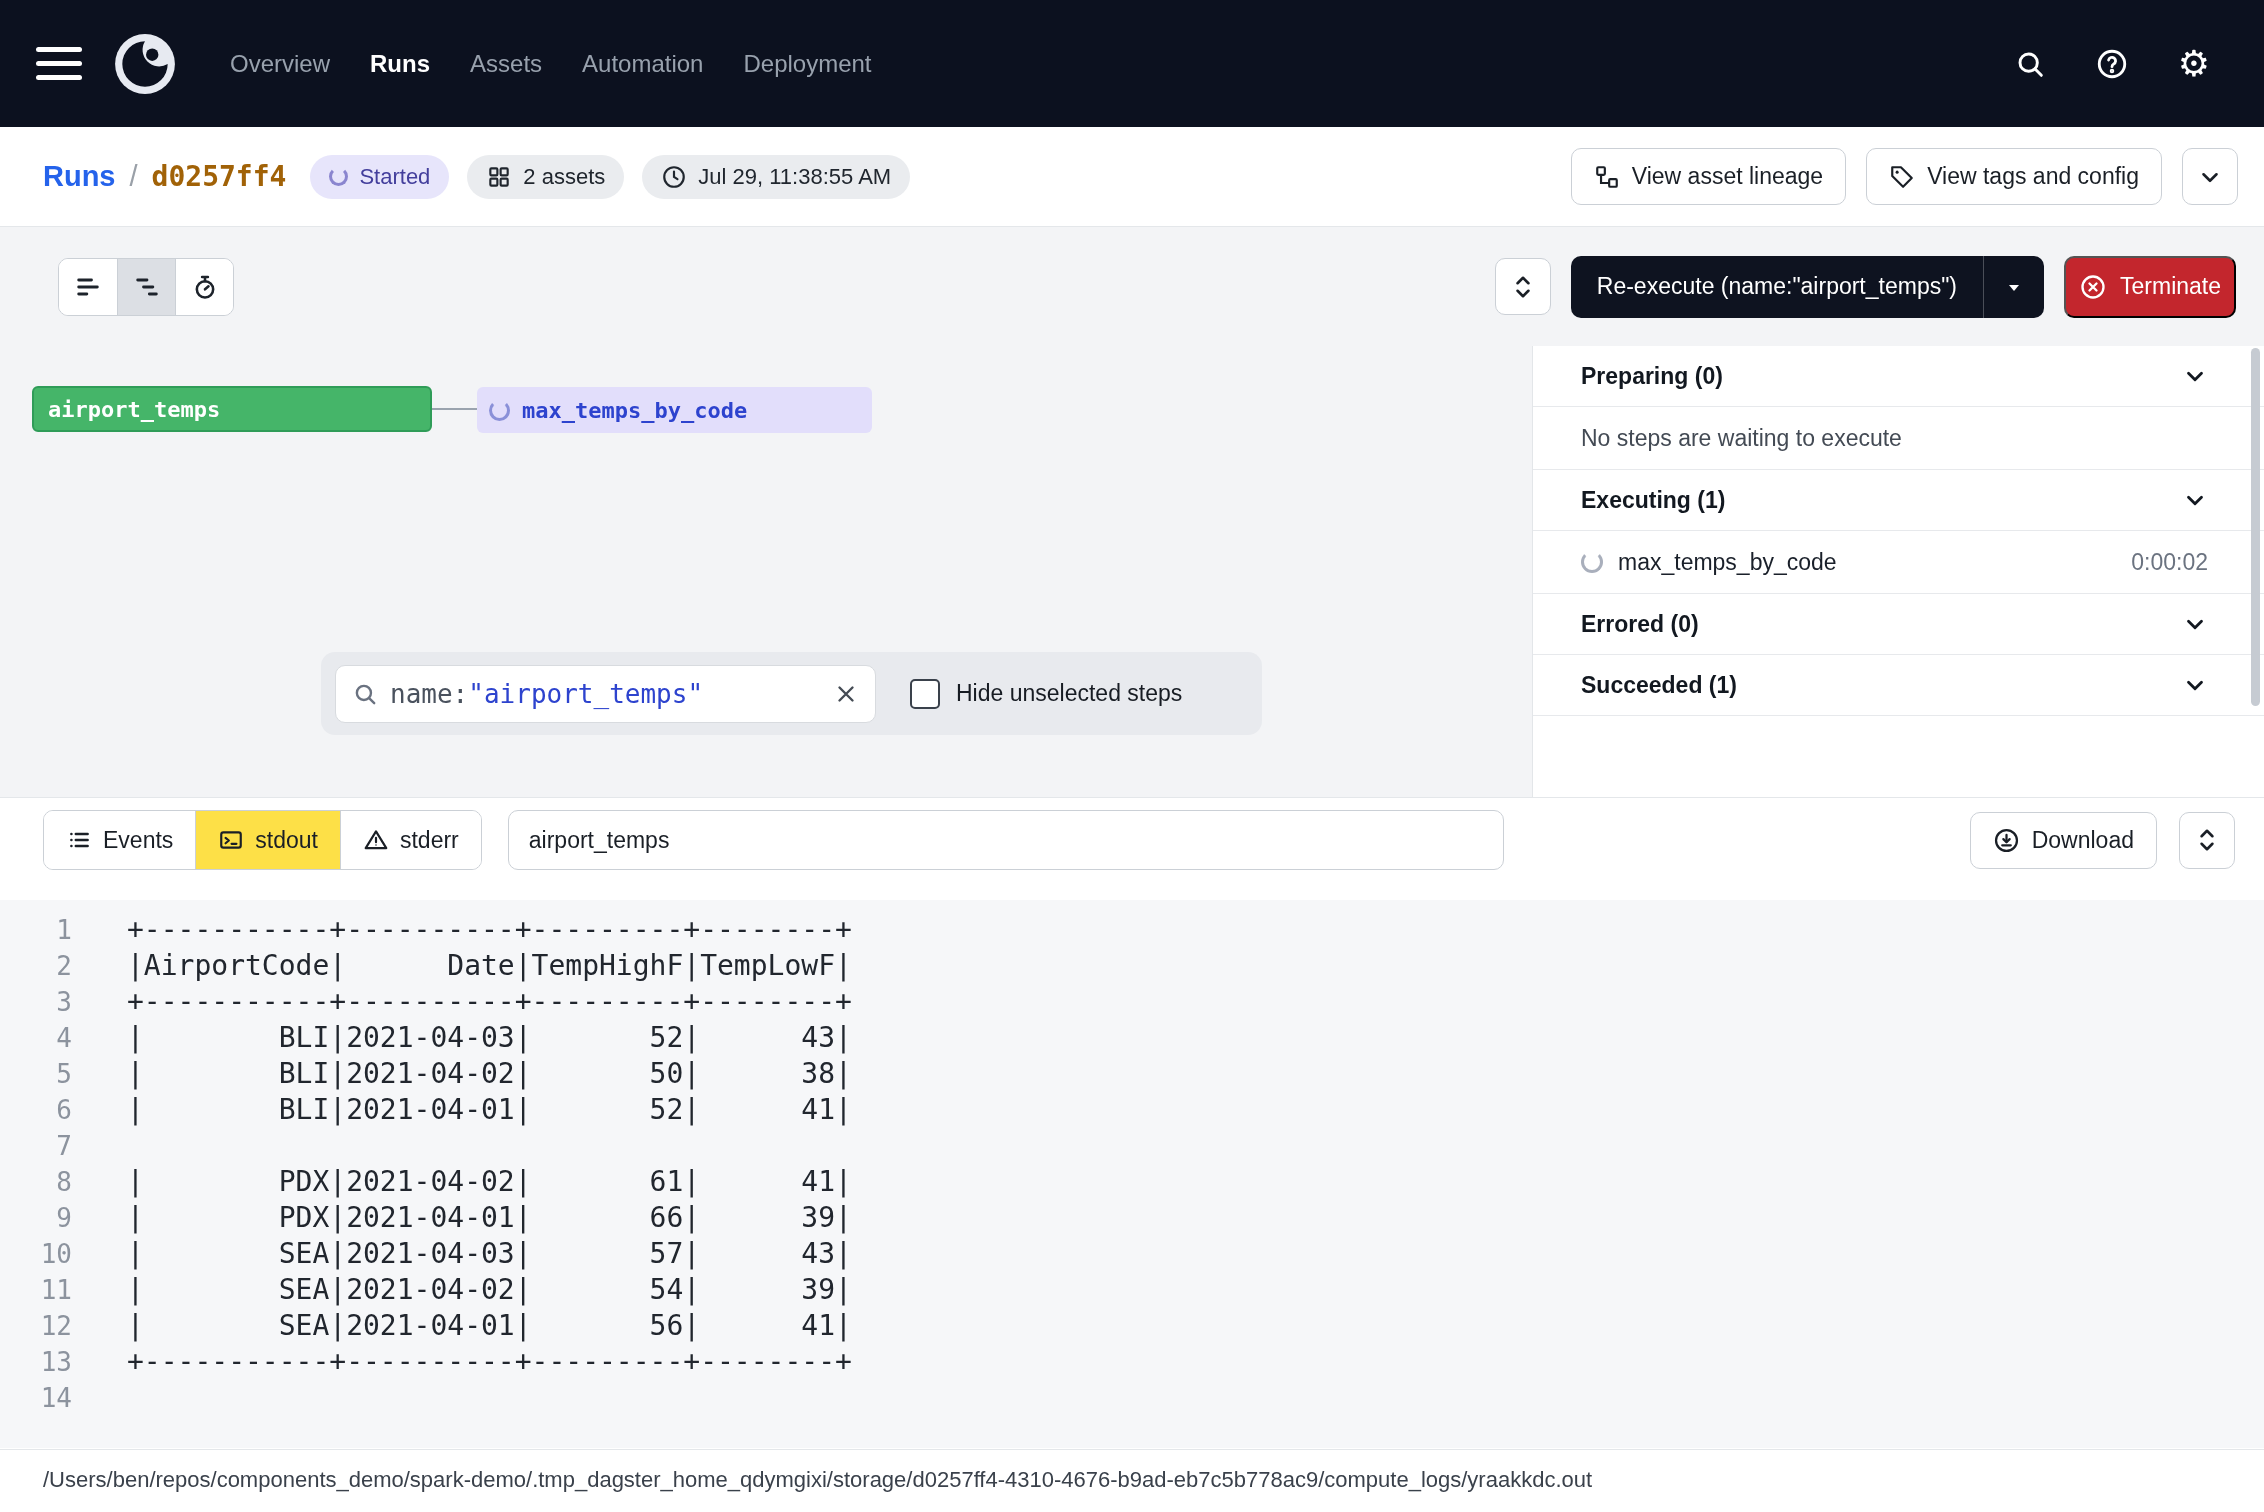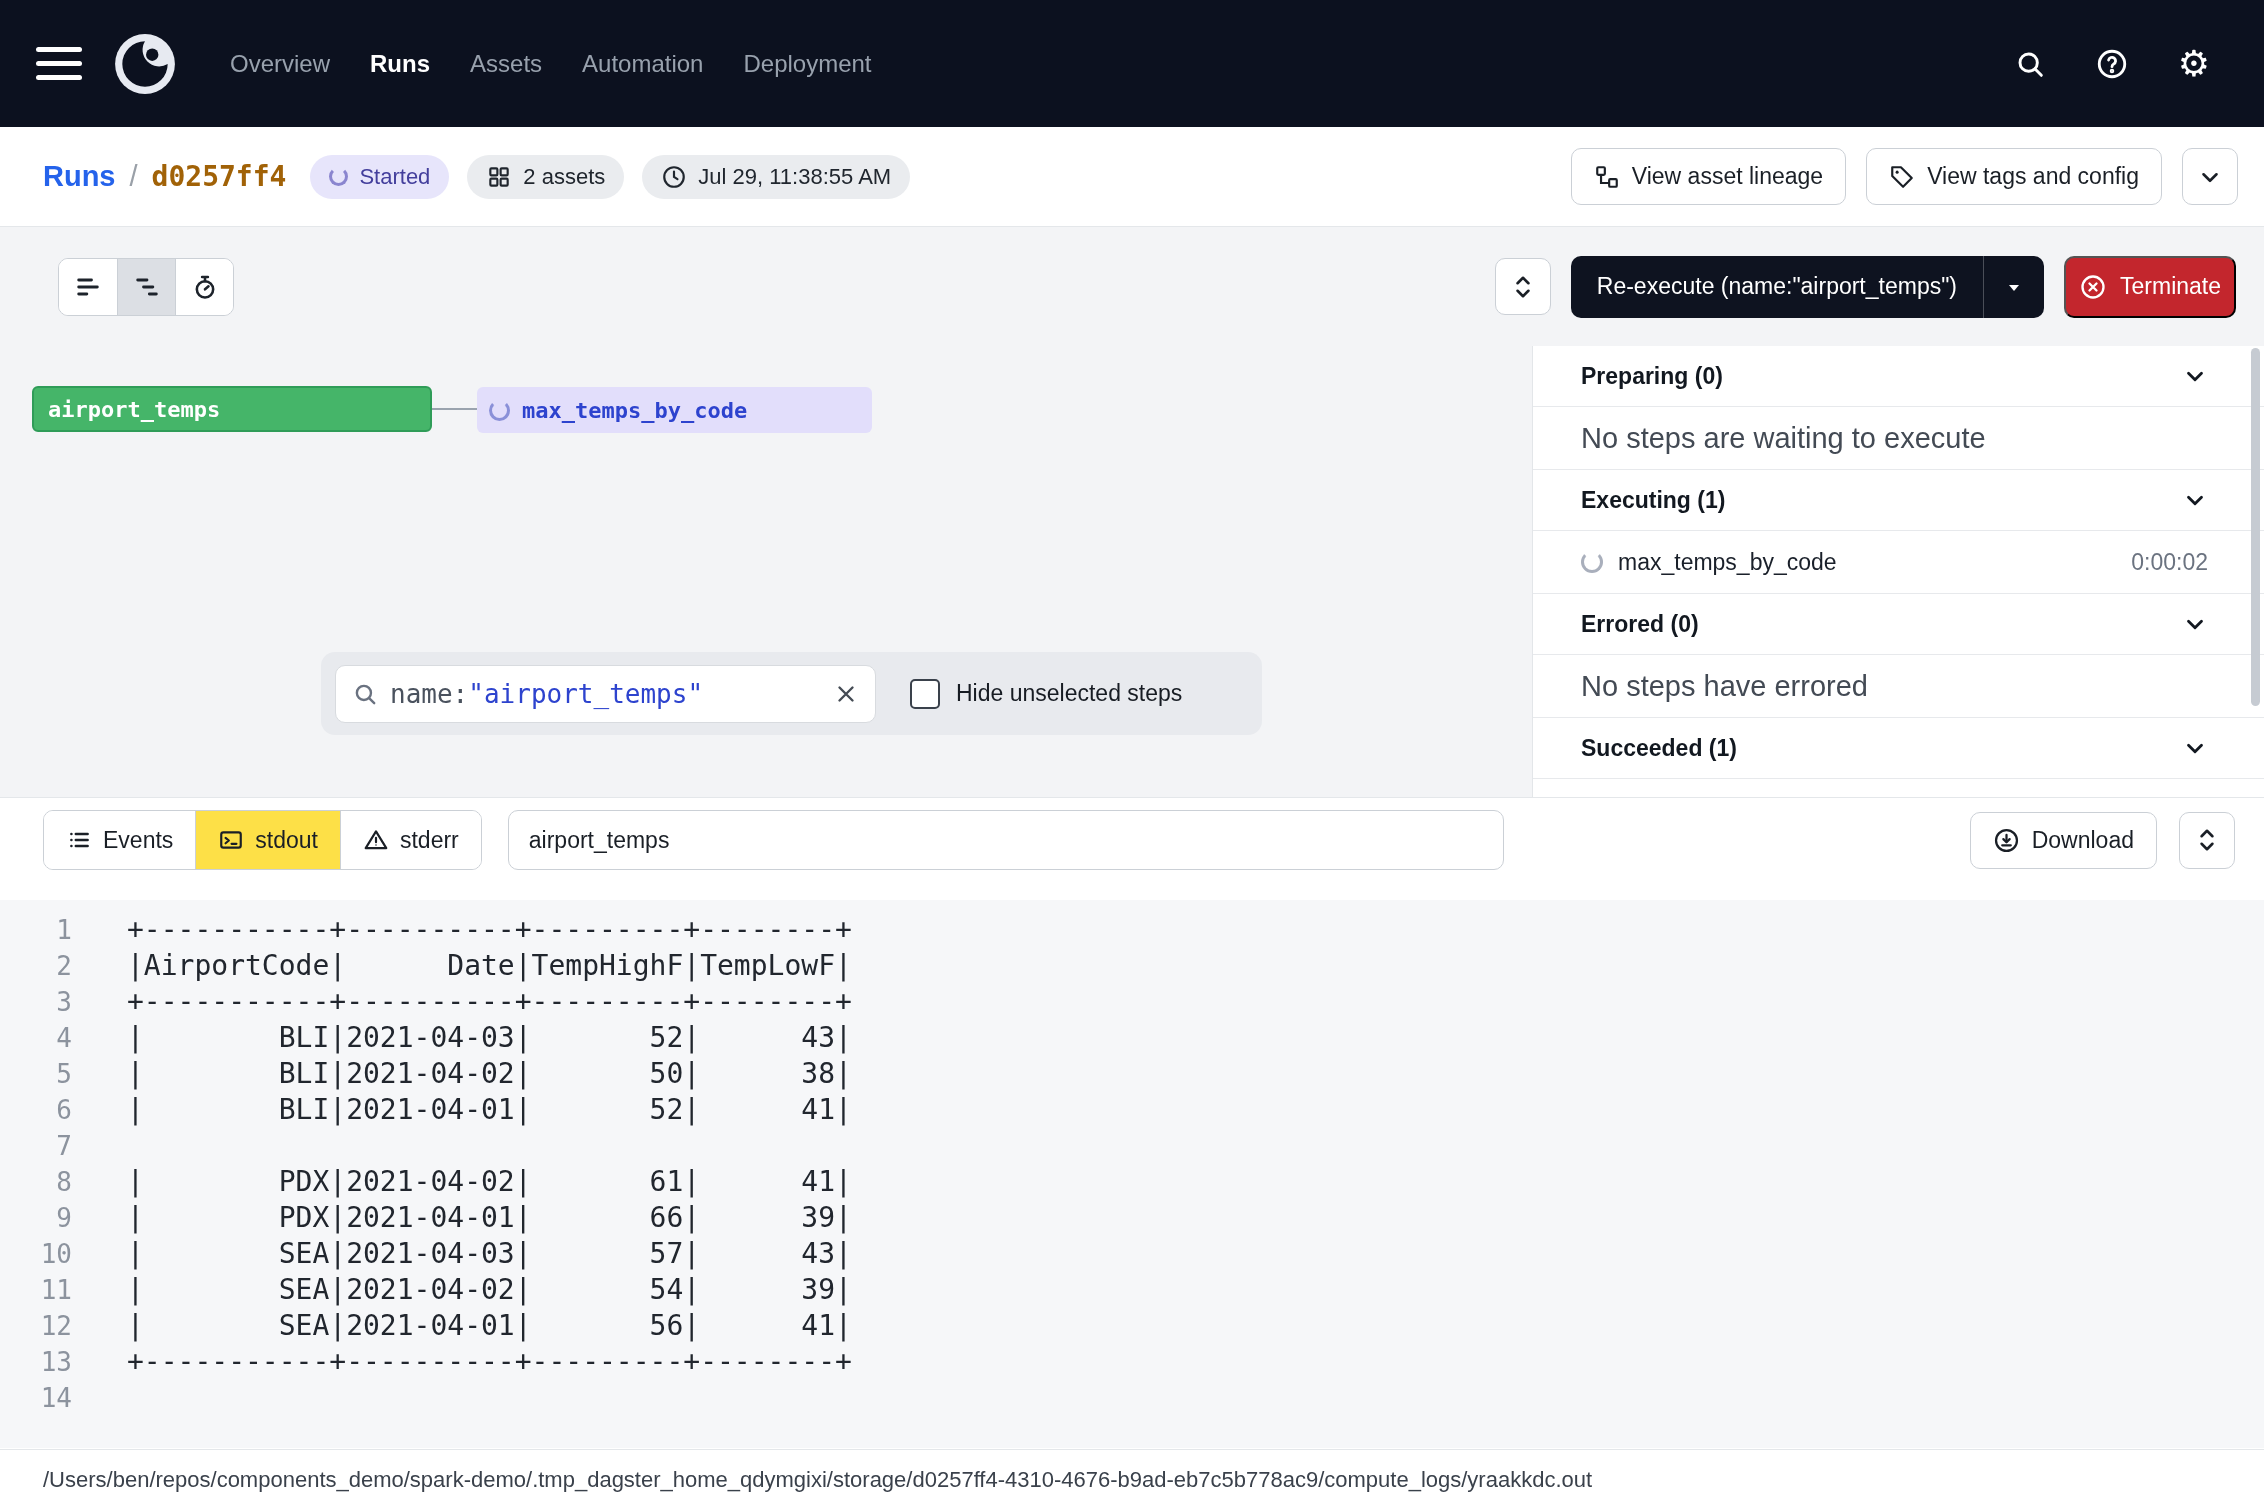--- a/index.html
+++ b/index.html
@@ -61,21 +61,21 @@
   .checkbox-row { display: flex; align-items: center; gap: 16px; }
   .checkbox { width: 30px; height: 30px; border: 2px solid #3A414B; border-radius: 5px; background: #fff; cursor: pointer; }
   .checkbox-label { font-size: 23px; color: #171C23; }
 
   
   .steps-panel { position: absolute; top: 119px; right: 0; bottom: 0; width: 732px; background: #fff; border-left: 1px solid #E3E6E9; }
   .prow { display: flex; align-items: center; padding: 0 56px 0 48px; border-bottom: 1px solid #E7E9EC; }
   .prow.hdr { height: 61px; cursor: pointer; }
   .prow.hdr .t { font-size: 23px; font-weight: 700; color: #121820; }
   .prow.hdr svg { margin-left: auto; }
-  .prow.txt { height: 63px; font-size: 29px; color: #434A54; }
+  .prow.txt { height: 63px; font-size: 23px; color: #434A54; }
   .prow.step { height: 63px; gap: 15px; font-size: 23px; color: #1A202A; cursor: pointer; }
   .prow.step .elapsed { margin-left: auto; color: #6B7380; }
   .panel-scrollbar { position: absolute; top: 2px; right: 4px; width: 9px; height: 358px; border-radius: 5px; background: #C6CBD2; cursor: pointer; }
 
   .spinner { border-radius: 50%; animation: spin 1.1s linear infinite; }
   .spinner.sm { width: 19px; height: 19px; border: 3px solid #8A85CF; border-top-color: transparent; }
   .spinner.box { width: 21px; height: 21px; border: 3px solid #8A90D8; border-top-color: transparent; }
   .spinner.panel { width: 22px; height: 22px; border: 3px solid #A9AFBC; border-top-color: transparent; }
   @keyframes spin { to { transform: rotate(360deg); } }
 
@@ -294,23 +294,20 @@
       <span>max_temps_by_code</span>
       <span class="elapsed">0:00:02</span>
     </div>
 
     <div class="prow hdr">
       <span class="t">Errored (0)</span>
       <svg class="icn" width="26" height="26" viewBox="0 0 24 24" fill="none" stroke="#121820" stroke-width="2.6" stroke-linecap="round" stroke-linejoin="round">
           <path d="M6 9.5 l6 6 6 -6"></path>
         </svg>
     </div>
-    <div class="prow txt">
-        <span>No steps have errored</span>
-      </div>
 
     <div class="prow hdr">
       <span class="t">Succeeded (1)</span>
       <svg class="icn" width="26" height="26" viewBox="0 0 24 24" fill="none" stroke="#121820" stroke-width="2.6" stroke-linecap="round" stroke-linejoin="round">
           <path d="M6 9.5 l6 6 6 -6"></path>
         </svg>
     </div>
 
     <div class="panel-scrollbar"></div>
   </aside>

